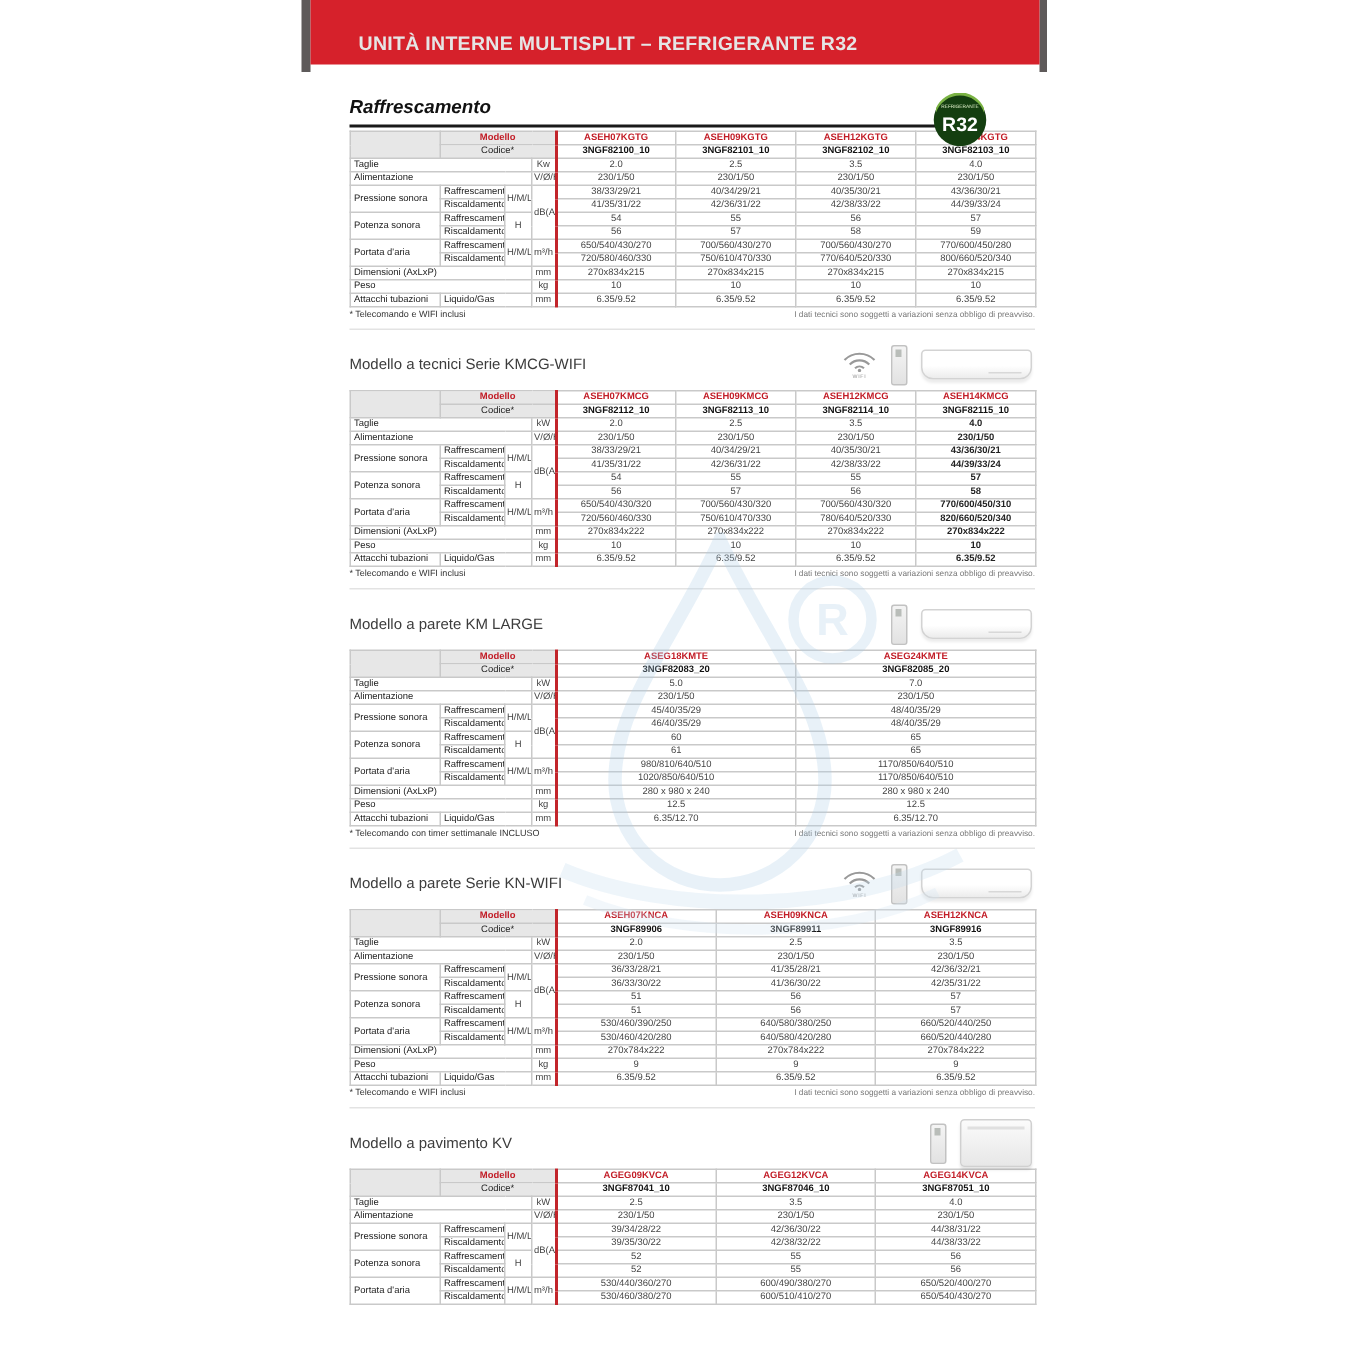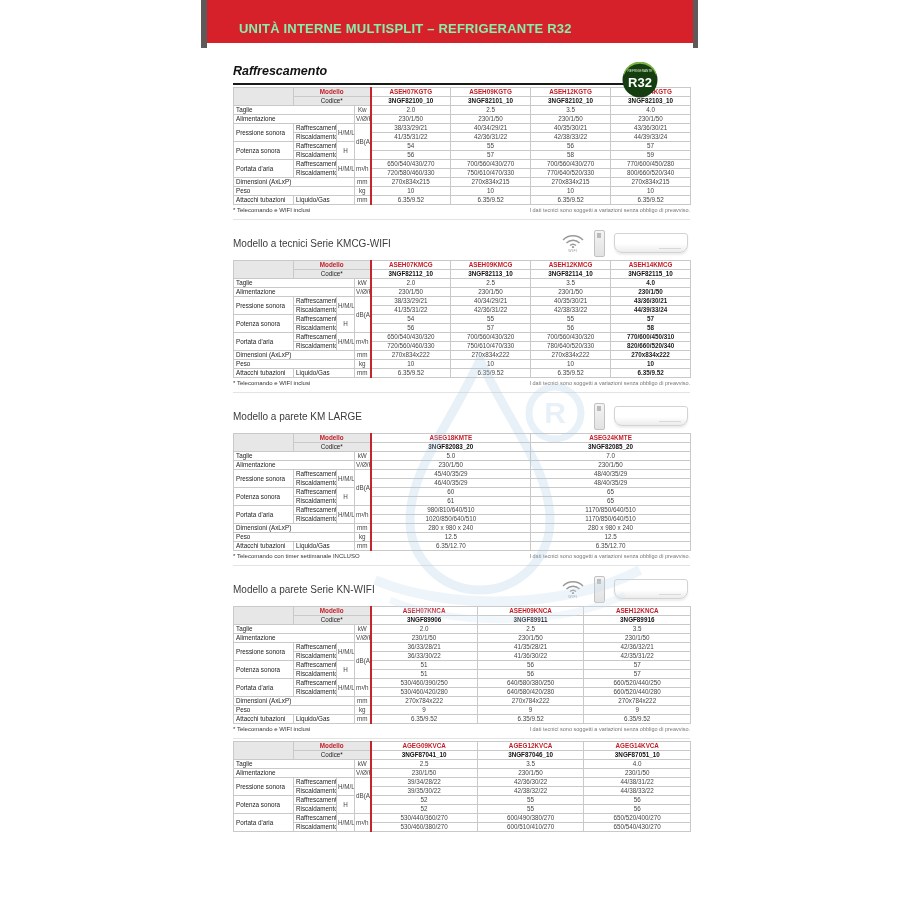--- a/index.html
+++ b/index.html
@@ -4,21 +4,21 @@
 <style>
   html,body{margin:0;padding:0;}
   body{width:900px;height:900px;background:#ffffff;position:relative;overflow:hidden;
        font-family:"Liberation Sans","DejaVu Sans",sans-serif;color:#222;}
   
   .edge{position:absolute;top:0;background:#5e5a5a;}
   .edge.l{left:201px;width:6px;height:48px;}
   .edge.r{left:693px;width:5px;height:48px;}
   .banner{position:absolute;left:207px;top:0;width:486px;height:43px;background:#d6212b;
           display:flex;align-items:flex-end;}
-  .banner .t{color:#86efac;font-weight:bold;font-size:13px;letter-spacing:.2px;margin:0 0 7px 32px;white-space:nowrap;}
+  .banner .t{color:#e5e5e5;font-weight:bold;font-size:13px;letter-spacing:.2px;margin:0 0 7px 32px;white-space:nowrap;}
   
   .content{position:absolute;left:233px;top:56px;width:457px;}
   .caratteristiche{font-size:12.5px;font-weight:bold;font-style:italic;color:#111;
                    border-bottom:2px solid #1a1a1a;width:423px;padding-bottom:5px;margin-top:8px;}
   .r32badge{position:absolute;left:389px;top:-2px;width:36px;height:36px;}
   
   .sec-head{display:flex;justify-content:space-between;align-items:center;height:30px;margin-top:8px;}
   .sec-title{font-size:10px;color:#3c3c3c;}
   .sec-icons{display:flex;align-items:center;gap:9px;margin-right:2px;}
   .wifi{width:24px;display:flex;flex-direction:column;align-items:center;color:#909090;}
@@ -570,20 +570,27 @@
             </tr>
   </tbody>
         </table>
   <div class="foot">
     <span class="fl">* Telecomando e WIFI inclusi</span>
     <span class="fr">I dati tecnici sono soggetti a variazioni senza obbligo di preavviso.</span>
   </div>
   <div class="sep"></div>
       </div>
       <div>
+  <div class="sec-head">
+    <div class="sec-title">Modello a pavimento KV</div>
+    <div class="sec-icons">
+            <span class="remote"></span>
+            <span class="floorunit"></span>
+          </div>
+  </div>
   <table class="spec">
     <colgroup>
             <col style="width:60px">
             <col style="width:43px">
             <col style="width:18px">
             <col style="width:16px">
             <col style="width:106.7px">
             <col style="width:106.7px">
             <col style="width:106.7px">
           </colgroup>

